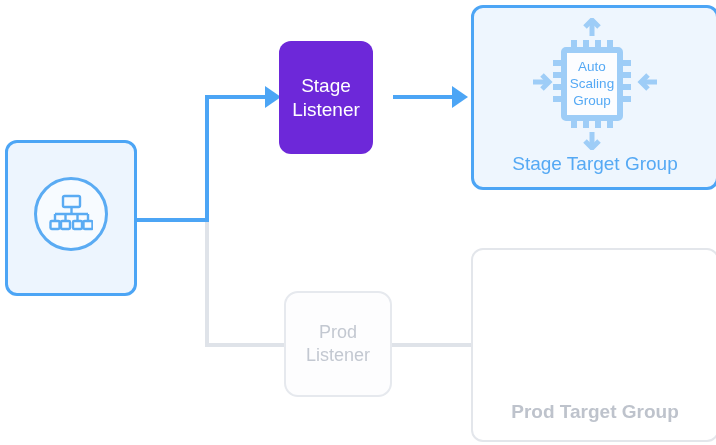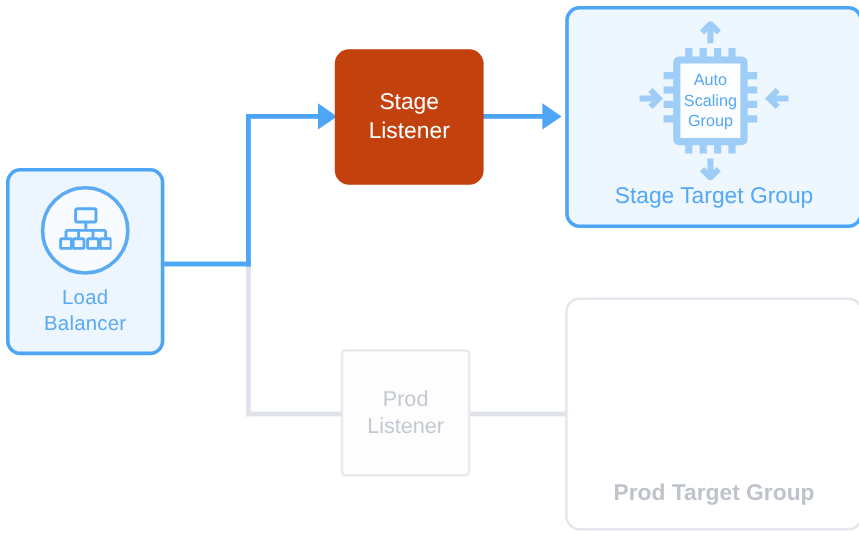--- a/index.html
+++ b/index.html
@@ -52,42 +52,42 @@
     font-size: 17px;
     line-height: 22px;
     text-align: center;
     letter-spacing: 0.2px;
   }
 
   
   #stage-listener {
     left: 279px;
     top: 41px;
-    width: 124px;
+    width: 94px;
     height: 113px;
-    background: #c2410c;
+    background: #6d28d9;
     border-radius: 12px;
     display: flex;
     align-items: center;
     justify-content: center;
   }
   #stage-listener .listener-label {
     color: #ffffff;
     font-size: 19px;
     line-height: 24px;
     text-align: center;
   }
   #prod-listener {
     left: 284px;
     top: 291px;
     width: 108px;
     height: 106px;
     background: #fdfdfe;
     border: 2px solid #e6e9ee;
-    border-radius: 4px;
+    border-radius: 14px;
     display: flex;
     align-items: center;
     justify-content: center;
   }
   #prod-listener .listener-label {
     color: #c3c8d1;
     font-size: 18px;
     line-height: 23px;
     text-align: center;
   }
@@ -192,24 +192,20 @@
         <line x1="6" y1="20" x2="6" y2="27" stroke="#5aabf3" stroke-width="2.4"></line>
         <line x1="16.5" y1="20" x2="16.5" y2="27" stroke="#5aabf3" stroke-width="2.4"></line>
         <line x1="28.5" y1="20" x2="28.5" y2="27" stroke="#5aabf3" stroke-width="2.4"></line>
         <line x1="39" y1="20" x2="39" y2="27" stroke="#5aabf3" stroke-width="2.4"></line>
         <rect x="1.5" y="27" width="9" height="8" rx="1.2" fill="none" stroke="#5aabf3" stroke-width="2.4"></rect>
         <rect x="12" y="27" width="9" height="8" rx="1.2" fill="none" stroke="#5aabf3" stroke-width="2.4"></rect>
         <rect x="24" y="27" width="9" height="8" rx="1.2" fill="none" stroke="#5aabf3" stroke-width="2.4"></rect>
         <rect x="34.5" y="27" width="9" height="8" rx="1.2" fill="none" stroke="#5aabf3" stroke-width="2.4"></rect>
       </svg>
     </div>
-    <div class="lb-label">
-      <span>Load</span><br>
-      <span>Balancer</span>
-    </div>
   </div>
 
   <div class="node" id="stage-listener">
     <div class="listener-label">
       <span>Stage</span><br>
       <span>Listener</span>
     </div>
   </div>
 
   <div class="node" id="prod-listener">

